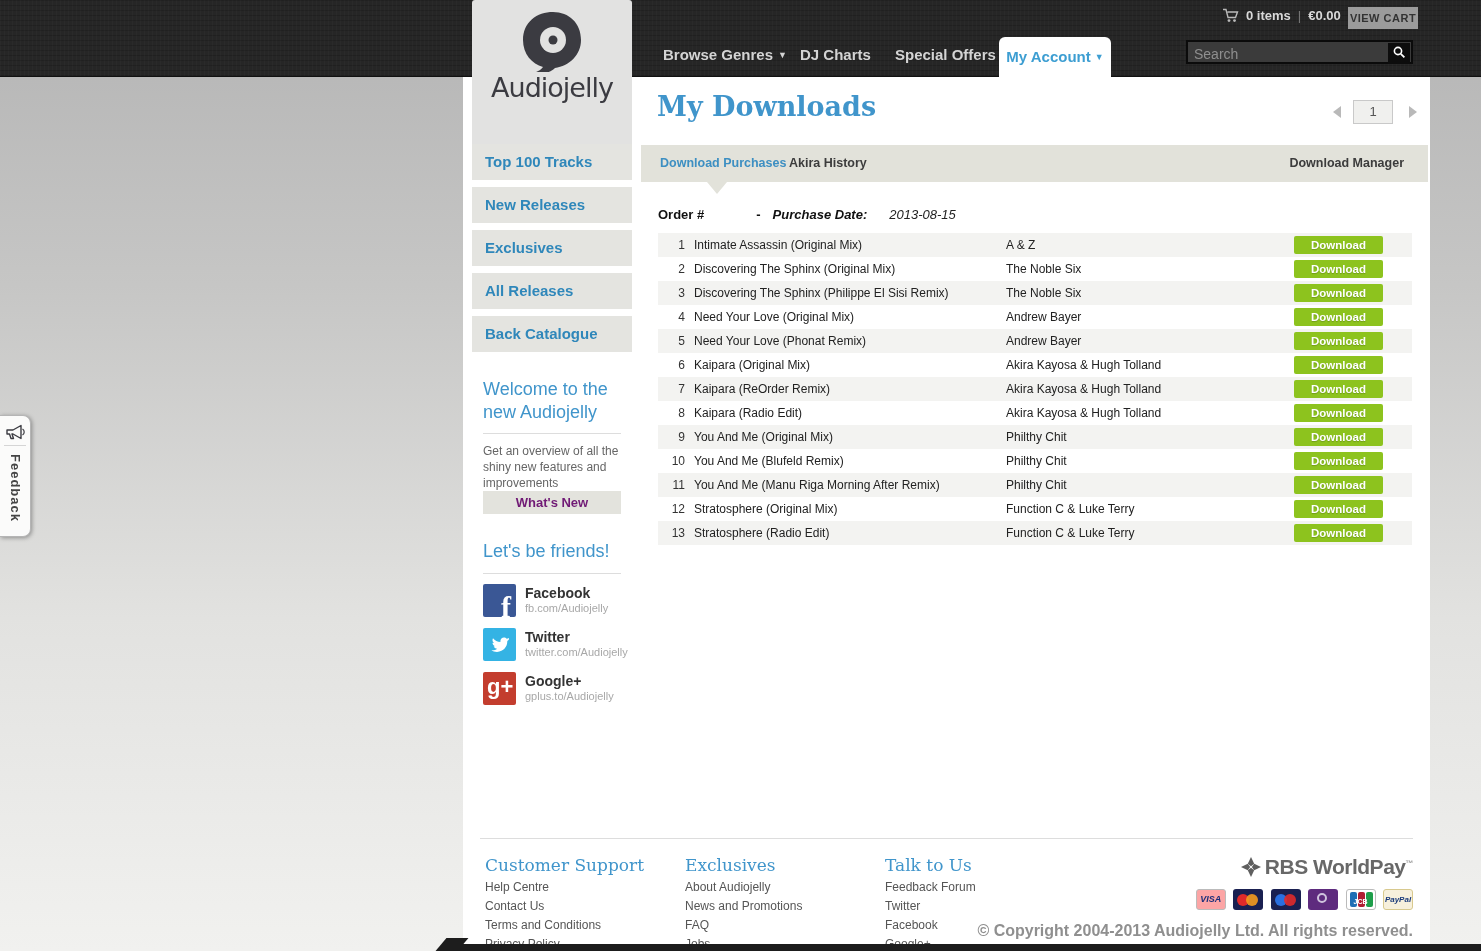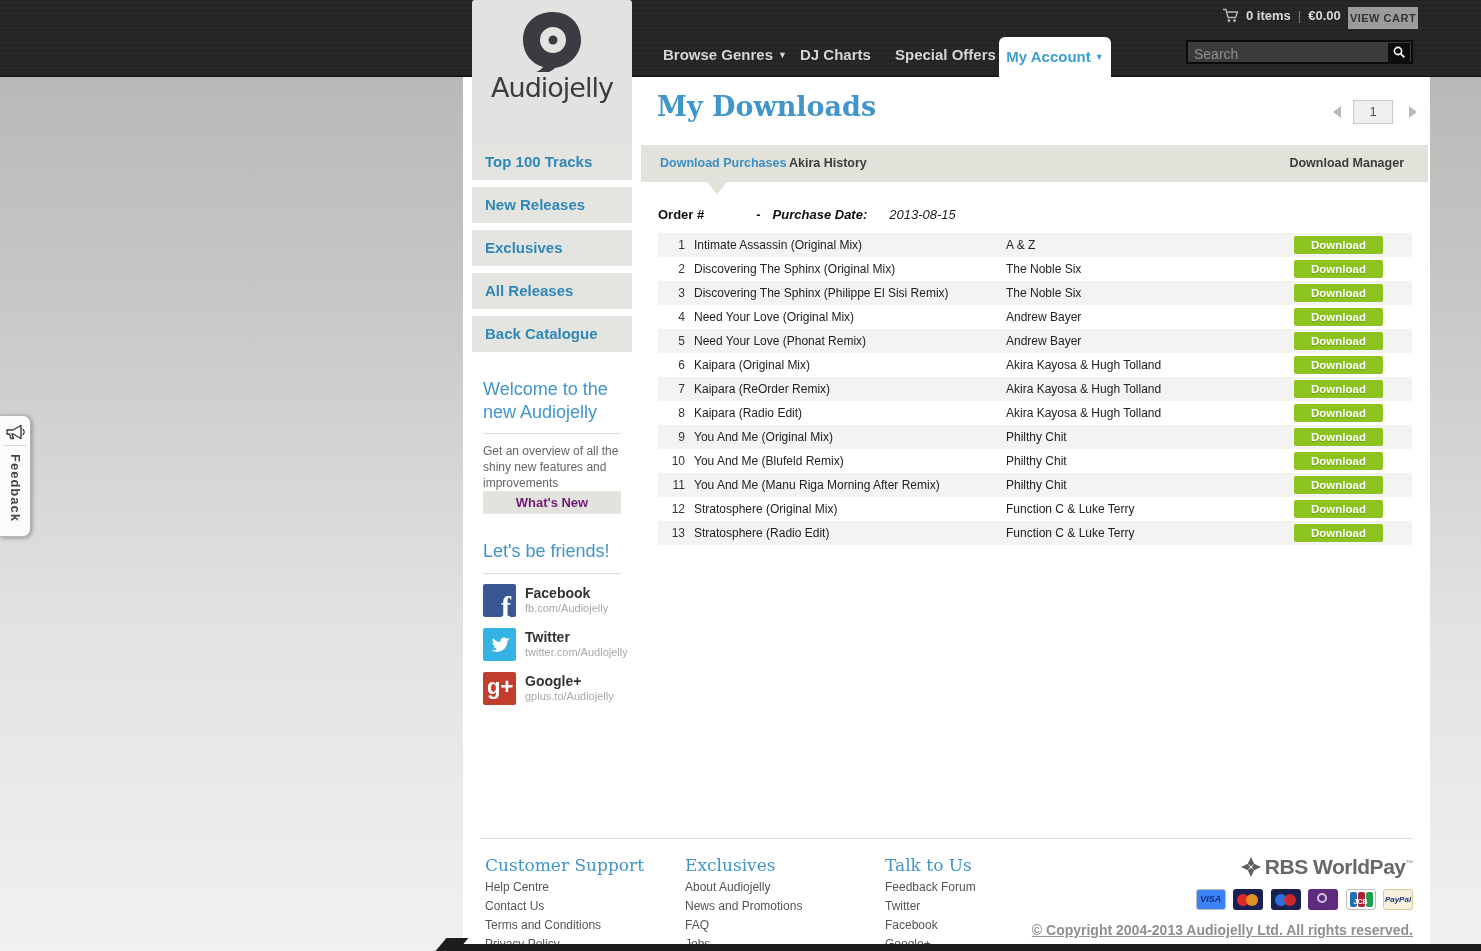--- a/index.html
+++ b/index.html
@@ -119,36 +119,36 @@
   .fcol-1 { left:22px; } .fcol-2 { left:222px; } .fcol-3 { left:422px; }
   .fcol-title { font-family:"DejaVu Serif", serif; font-size:17px; color:#4095cb; }
   .fcol a { display:block; font-size:12px; color:#555; text-decoration:none; margin-top:5px; cursor:pointer; }
   .worldpay { position:absolute; top:778px; right:17px; color:#686868; font-size:21px; font-weight:bold;
               letter-spacing:-.5px; }
   .worldpay svg { vertical-align:-3px; margin-right:4px; }
   .worldpay sup { font-size:8px; color:#9a9a9a; }
   .cards { position:absolute; top:812px; right:17px; }
   .card { display:inline-block; width:30px; height:21px; border-radius:3px; margin-left:3px;
           position:relative; vertical-align:top; overflow:hidden; }
-  .c-visa { background:#3b82f6; border:1px solid #bbb; color:#1a2f7a; font-size:9px; font-weight:bold;
+  .c-visa { background:#fca5a5; border:1px solid #bbb; color:#1a2f7a; font-size:9px; font-weight:bold;
             font-style:italic; text-align:center; line-height:19px;margin-left:39px; }
   .c-mc { background:#1a2051; } .c-mc i { position:absolute; top:5px; width:12px; height:12px; border-radius:50%; }
   .c-mc .l { left:4px; background:#e02a2a; } .c-mc .r { left:13px; background:#f59b1e; opacity:.9; }
   .c-ma { background:#1a2051; } .c-ma i { position:absolute; top:5px; width:12px; height:12px; border-radius:50%; }
   .c-ma .l { left:4px; background:#2a6fe0; } .c-ma .r { left:13px; background:#e02a2a; opacity:.9; }
   .c-solo { background:#5e2b7e; } .c-solo i { position:absolute; left:9px; top:4px; width:10px; height:10px;
             border:2px solid #cfc3dd; border-radius:50%; }
   .c-jcb { background:#fff; border:1px solid #bbb; text-align:center; }
   .c-jcb i { position:absolute; top:2px; width:7px; height:15px; border-radius:2px; }
   .c-jcb .b1 { left:3px; background:#1f6fb5; } .c-jcb .b2 { left:11px; background:#b01e32; }
   .c-jcb .b3 { left:19px; background:#1e9e4a; }
   .c-jcb span { position:relative; color:#fff; font-size:7px; font-weight:bold; line-height:19px; }
   .c-pp { background:#f7f0dc; border:1px solid #d8c98e; color:#1a3a7a; font-size:8px; font-weight:bold;
           font-style:italic; text-align:center; line-height:19px; }
-  .copyright { position:absolute; top:845px; right:17px; font-size:14px; font-weight:bold; color:#8f8f8f;text-decoration:underline; }
+  .copyright { position:absolute; top:845px; right:17px; font-size:16px; font-weight:bold; color:#8f8f8f; }
 
   
   .feedback-tab { position:absolute; left:0; top:415px; width:31px; height:122px; background:#fbfbfa;
                   border:1px solid #b5b5b5; border-left:none; border-radius:0 8px 8px 0;
                   box-shadow:1px 1px 4px rgba(0,0,0,.35); cursor:pointer; }
   .feedback-tab .fb-icon { display:block; margin:7px auto 4px auto; }
   .fb-div { border-top:1px solid #d5d5d5; margin:0 4px; }
   .fb-label { writing-mode:vertical-rl; font-size:13px; font-weight:bold; color:#444; margin:8px 0 0 8px;
               letter-spacing:1px; }
 </style>

